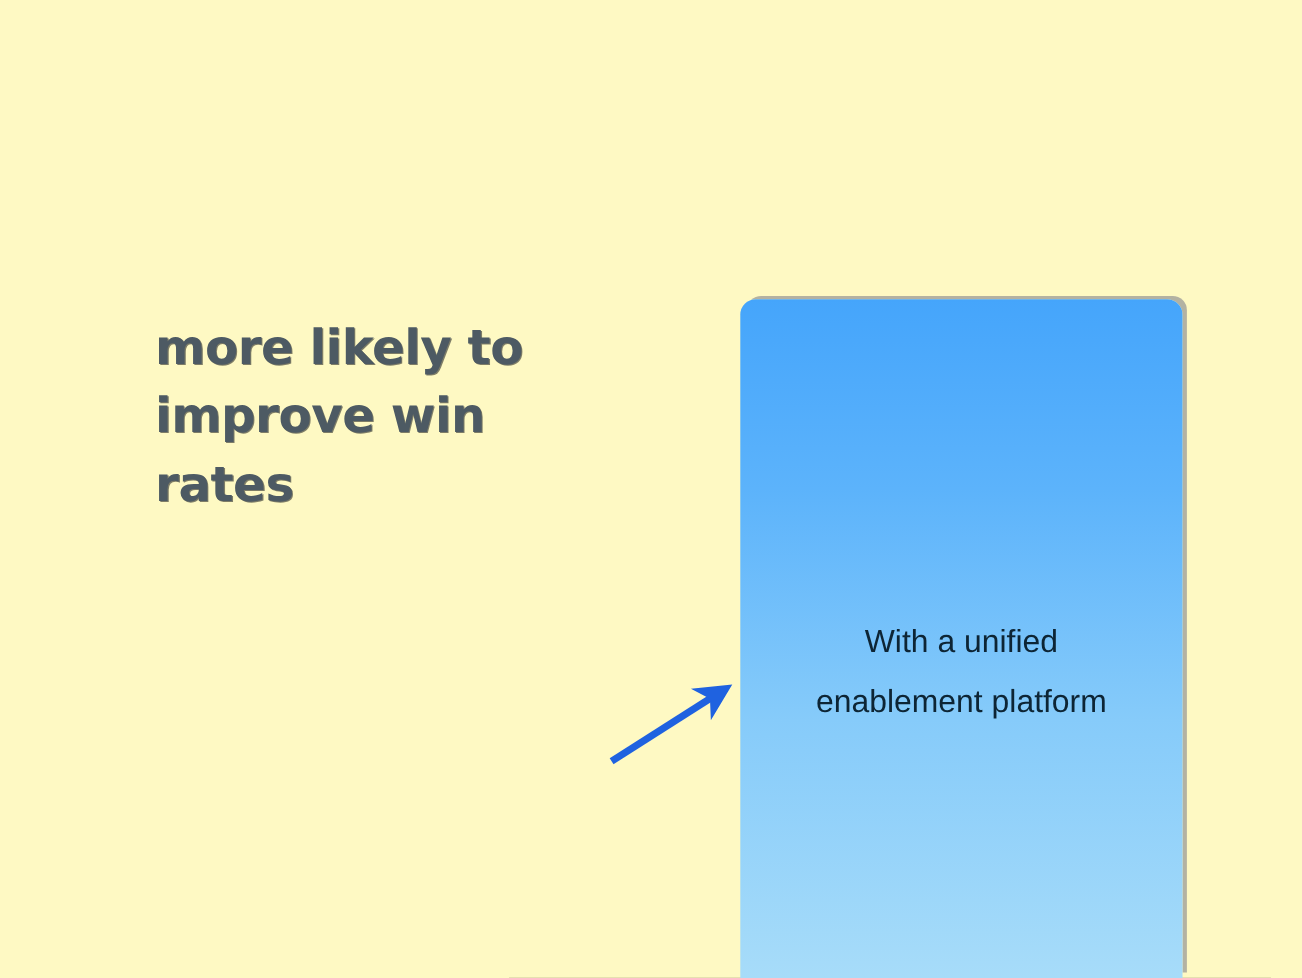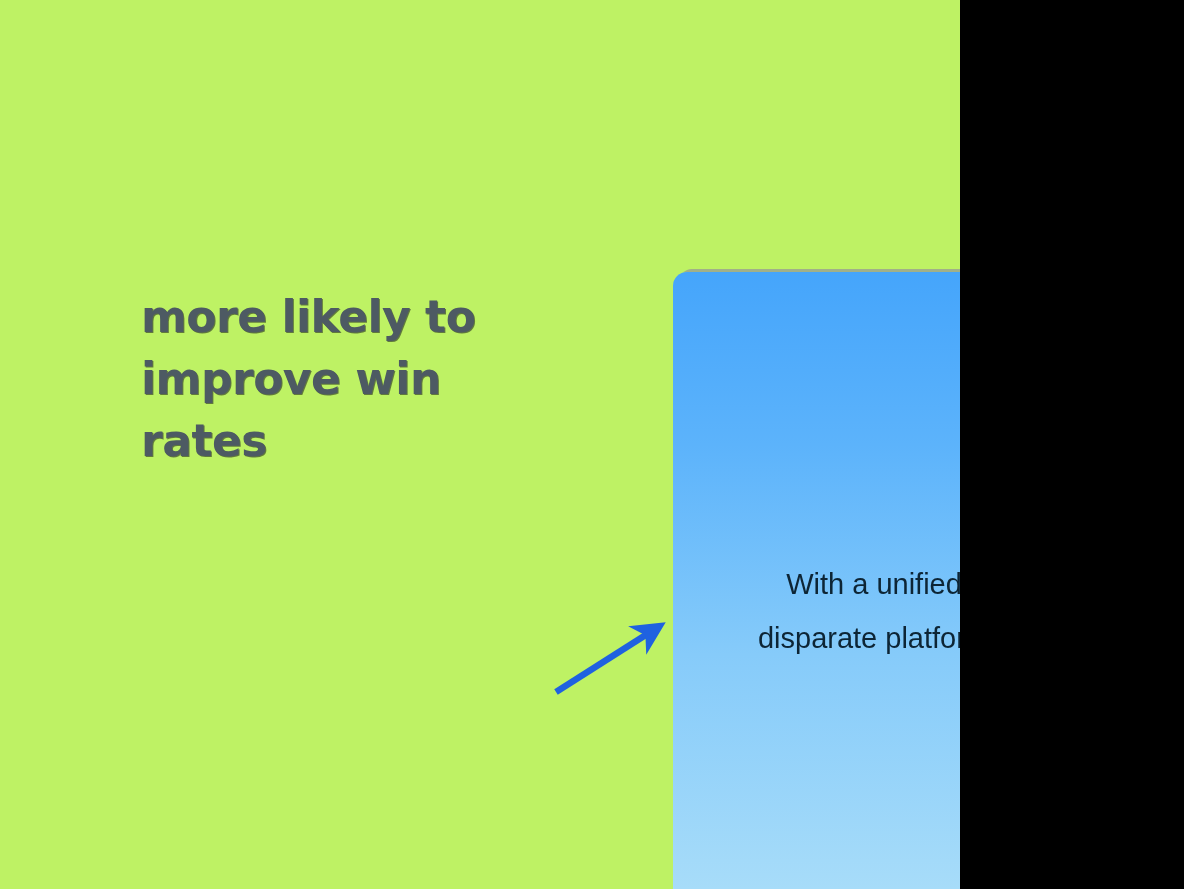--- a/index.html
+++ b/index.html
@@ -5,23 +5,23 @@
   html, body {
     margin: 0;
     padding: 0;
     background: #000000;
   }
   body {
     font-family: "Liberation Sans", sans-serif;
   }
   #stage {
     position: relative;
-    width: 960px;
+    width: 1184px;
     height: 889px;
-    background: #bef264;
+    background: #fef9c3;
     overflow: hidden;
   }
 
   
   .headline {
     position: absolute;
     left: 141px;
     top: 286px;
     width: 430px;
     font-family: "DejaVu Sans", sans-serif;
@@ -82,21 +82,21 @@
 <body>
 
 <div id="stage">
 
   <div class="headline">more likely to
 improve win rates</div>
 
 
   <div class="bar bar-right">
     <div class="bar-label">With a unified
-disparate platform</div>
+enablement platform</div>
   </div>
 
   <div class="arrow-wrap">
     <svg width="135" height="105" viewBox="0 0 135 105">
       <defs>
         <marker id="ah" markerWidth="6" markerHeight="6" refX="3.1" refY="3" orient="auto">
           <path d="M0.4,0.4 L5.6,3 L0.4,5.6 L1.9,3 Z" fill="#1f62e0"></path>
         </marker>
       </defs>
       <line x1="16" y1="87" x2="112" y2="26" stroke="#1f62e0" stroke-width="6.5" stroke-linecap="butt" marker-end="url(#ah)"></line>

